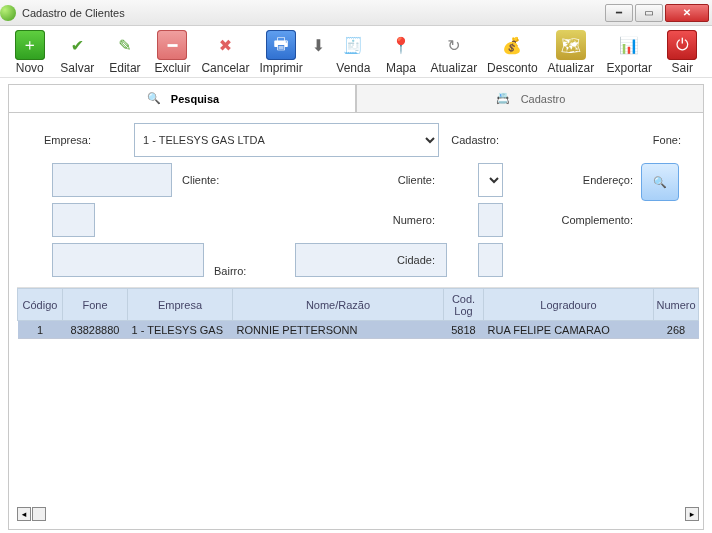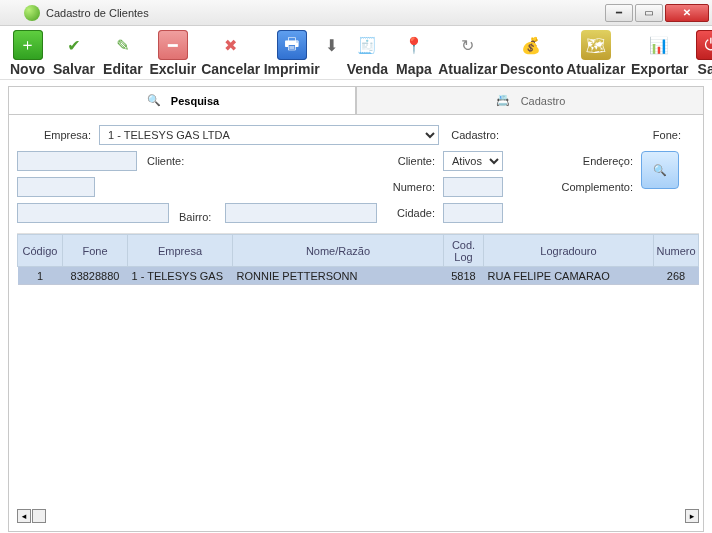--- a/index.html
+++ b/index.html
@@ -1,31 +1,31 @@
 <!DOCTYPE html>
 <html><head>
 <meta charset="utf-8">
 <style>
 * { box-sizing: border-box; margin: 0; padding: 0; font-family: "Segoe UI", Tahoma, sans-serif; font-size: 11px; }
 body { background: #fff; width: 712px; height: 533px; overflow: hidden; }
 
 
-.titlebar { height: 26px; background: linear-gradient(#f8f8f8,#e8e8e8); border-bottom: 1px solid #d0d0d0; display: flex; align-items: center; padding: 0 3px 0 24px; text-align: right; }
+.titlebar { height: 26px; background: linear-gradient(#f8f8f8,#e8e8e8); border-bottom: 1px solid #d0d0d0; display: flex; align-items: center; padding: 0 3px 0 0; text-align: right; }
 .titlebar .app-icon { width: 16px; height: 16px; border-radius: 50%; background: radial-gradient(circle at 30% 30%, #b8f078, #4aa020); margin-right: 6px; }
 .titlebar .title { color: #333; }
 .titlebar .win-buttons { margin-left: auto; display: flex; gap: 2px; }
 .titlebar .win-btn { width: 28px; height: 18px; border: 1px solid #aaa; border-radius: 2px; background: linear-gradient(#fafafa,#e0e0e0); display: flex; align-items: center; justify-content: center; font-size: 10px; color: #333; }
 .titlebar .win-btn.close { width: 44px; background: linear-gradient(#f07878,#d03030); border-color: #a02020; color: #fff; font-weight: bold; }
 
 
 .toolbar { display: flex; gap: 8px; padding: 4px 10px 2px 10px; border-bottom: 1px solid #e0e0e0; align-items: flex-start; }
 .tool-btn { display: flex; flex-direction: column; align-items: center; width: 44px; cursor: pointer; }
 .tool-btn.w50 { width: 56px; }
 .tool-btn .ic { width: 30px; height: 30px; border-radius: 4px; display: flex; align-items: center; justify-content: center; font-size: 16px; margin-bottom: 1px; }
-.tool-btn .lbl { color: #333; font-size: 14px; font-weight: bold; }
+.tool-btn .lbl { color: #333; font-size: 12px; }
 .ic-novo { background: linear-gradient(#60d040,#30a020); color:#fff; box-shadow: inset 0 0 0 1px #2a8018; }
 .ic-salvar { color:#50a030; }
 .ic-editar { color:#50a030; }
 .ic-excluir { background: linear-gradient(#f0a0a0,#e07070); color:#fff; box-shadow: inset 0 0 0 1px #c05050; }
 .ic-cancelar { color:#e06060; }
 .ic-imprimir { background: linear-gradient(#60a0f0,#3070d0); color:#fff; box-shadow: inset 0 0 0 1px #2050a0; }
 .ic-arrow { color:#666; }
 .ic-plain { color:#888; }
 .ic-mapa { background: linear-gradient(#e0d060,#c0a030); color:#fff; }
 .ic-exportar { color:#2a8a3a; }
@@ -34,21 +34,21 @@
 
 .tabstrip { display: flex; margin: 6px 8px 0 8px; }
 .tab { flex: 1; height: 28px; border: 1px solid #c8c8c8; border-bottom: none; display: flex; align-items: center; justify-content: center; gap: 8px; background: #f4f4f4; color: #666; cursor: pointer; }
 .tab.active { background: #fff; color: #000; font-weight: bold; position: relative; }
 .tab .ic-small { width: 18px; height: 18px; display: inline-flex; align-items: center; justify-content: center; }
 
 
 .panel { border: 1px solid #c8c8c8; margin: 0 8px; padding: 10px 4px 8px 8px; height: 418px; display: flex; flex-direction: column; }
 .form-grid { display: grid; grid-template-columns: 78px 340px 60px 130px 44px; column-gap: 4px; row-gap: 6px; align-items: center; }
 .form-grid label { text-align: right; color: #333; padding-right: 4px; }
-.form-grid input, .form-grid select { height: 20px; border: 1px solid #a8bcd0; background: #eaf0f8; padding: 0 4px; color: #333; }
+.form-grid input, .form-grid select { height: 34px; border: 1px solid #a8bcd0; background: #eaf0f8; padding: 0 4px; color: #333; margin-left: 35px; }
 .form-grid select { background: #fff; }
 .row1-empresa { grid-column: 2 / 3; }
 .btn-search { grid-row: 2 / 4; grid-column: 5; width: 38px; height: 38px; border: 1px solid #6aa8e8; border-radius: 4px; background: linear-gradient(#d8ecff,#a8d0f8); align-self: start; display:flex; align-items:center; justify-content:center; font-size:18px; color:#2060a0; cursor:pointer; }
 .sub2 { display:flex; gap:6px; }
 .sub2 .seg1 { width:120px; }
 .sub2 .seglbl { display:flex; align-items:center; padding:0 4px; }
 .sub2 .seg2 { flex:1; }
 .sub3 { display:flex; gap:6px; }
 .sub3 .seg1 { width:160px; }
 .sub3 .seglbl { display:flex; align-items:flex-end; padding:0 4px; }

